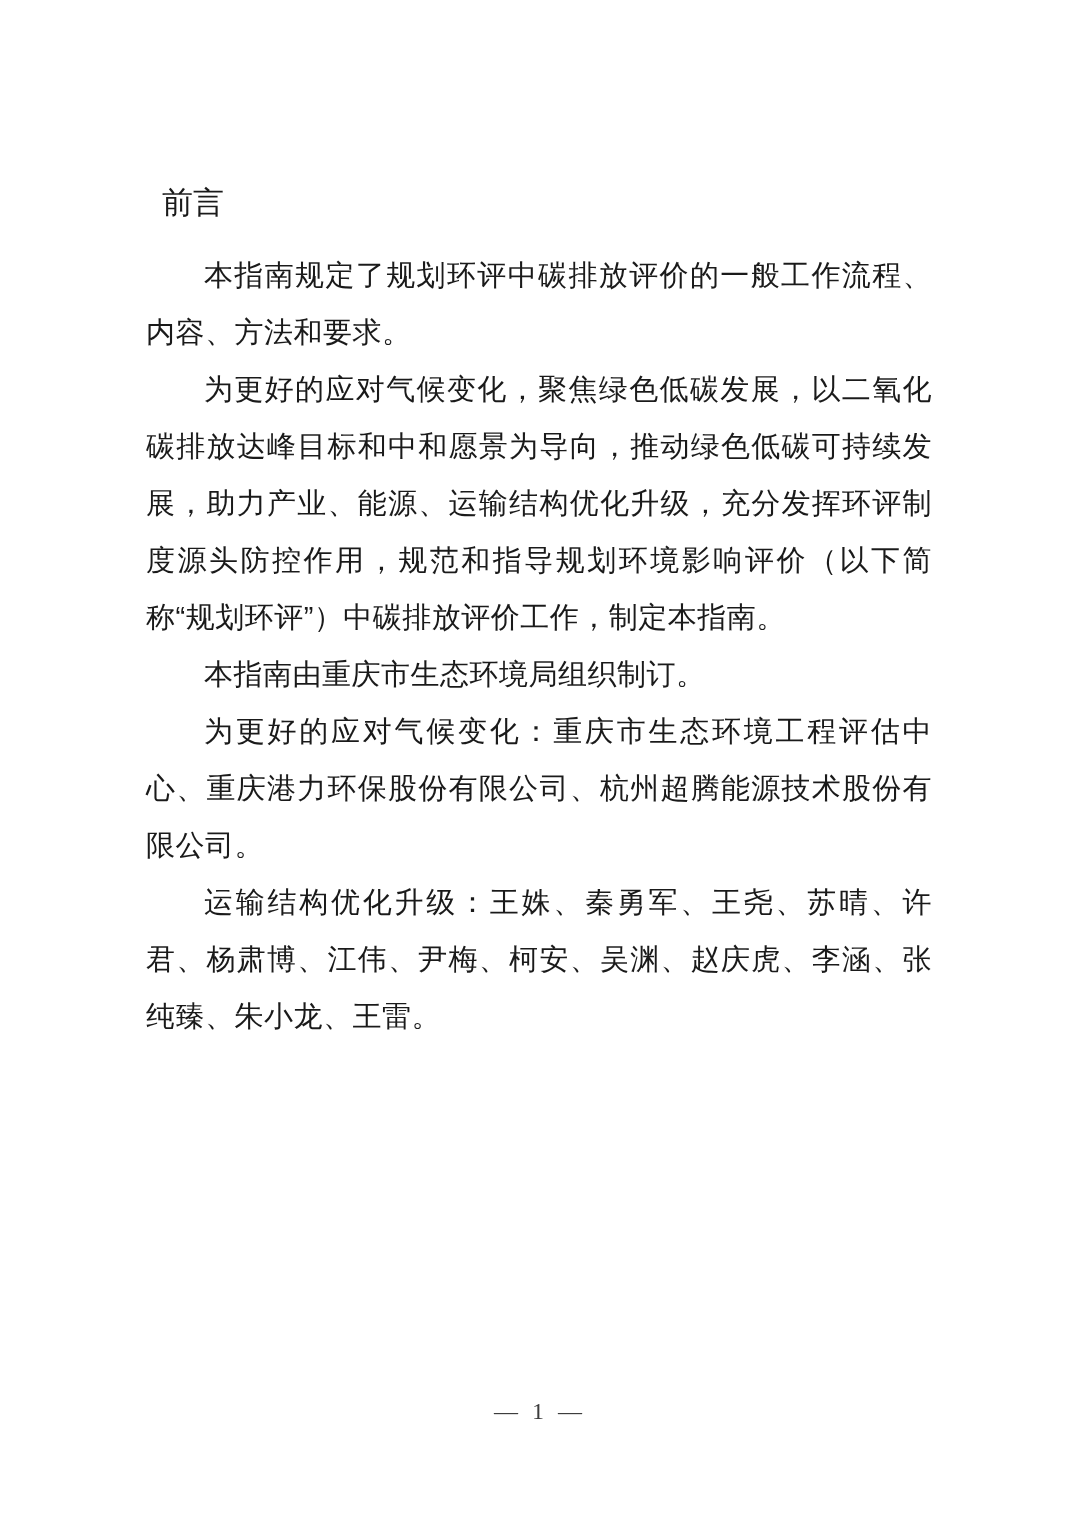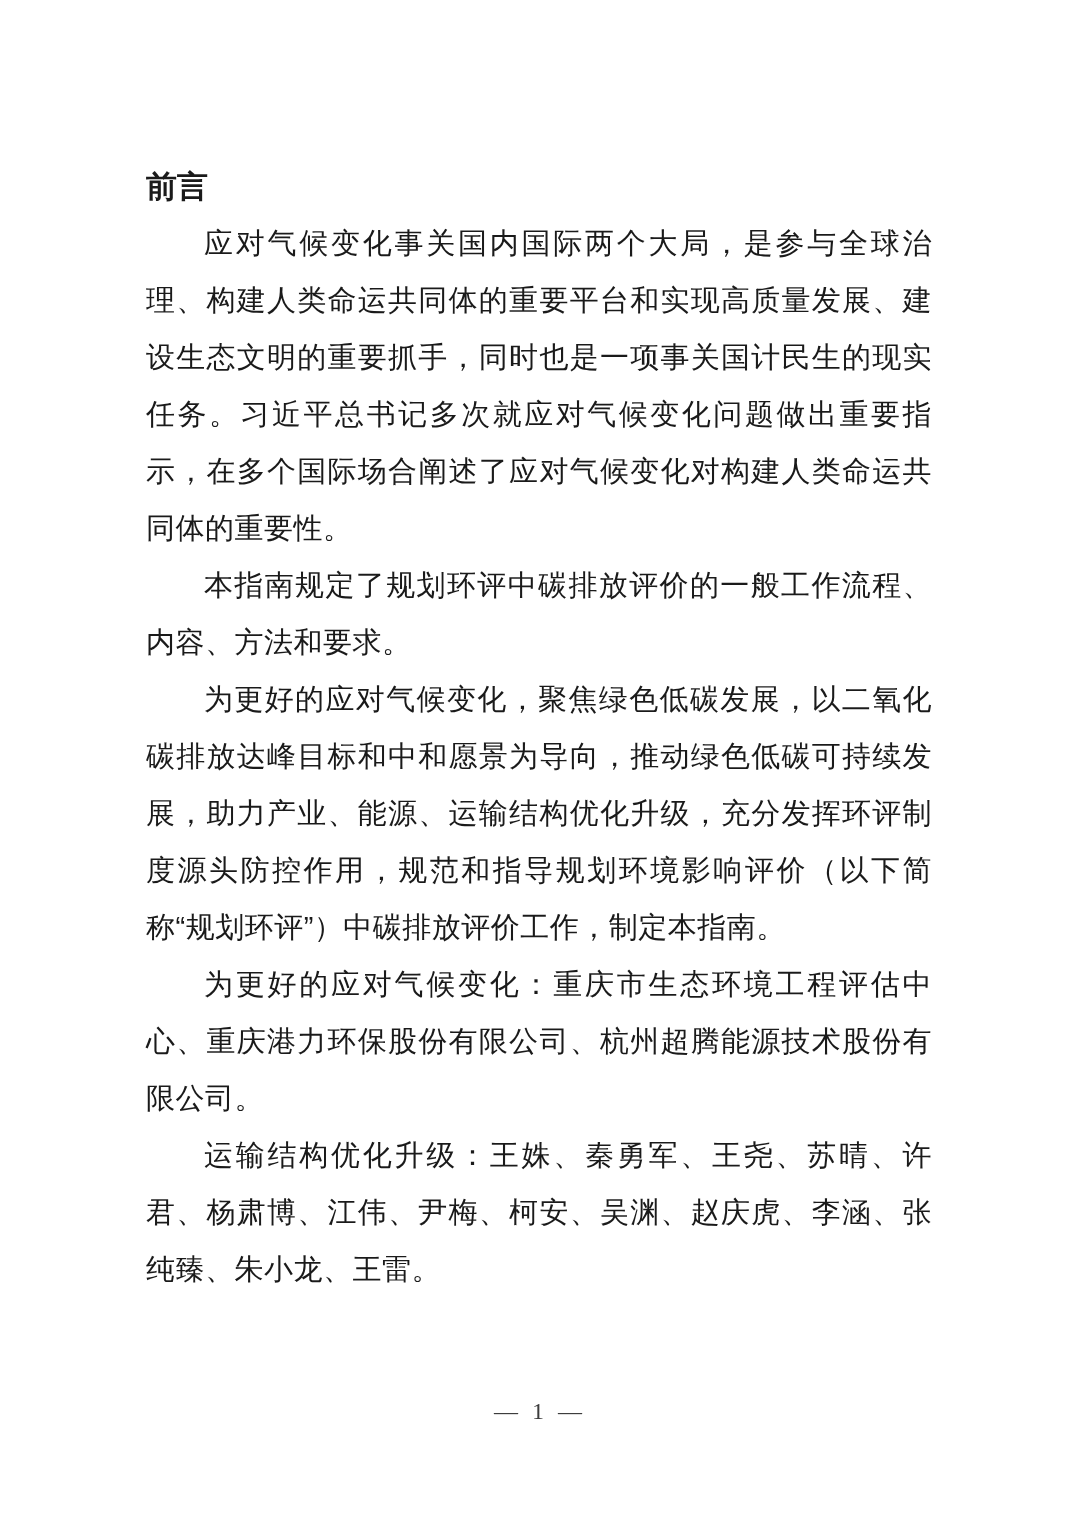--- a/index.html
+++ b/index.html
@@ -18,23 +18,23 @@
     color: #1a1a1a;
   }
   .content {
     position: absolute;
     left: 146px;
     right: 148px;
     top: 158px;
   }
   .doc-title {
     font-size: 31px;
-    font-weight: 700;
+    font-weight: 400;
     line-height: 57px;
-    margin: 0;
+    margin: 16px;
     text-align: left;
   }
   .doc-paragraph {
     font-size: 29px;
     font-weight: 500;
     line-height: 57px;
     margin: 0;
     text-indent: 2em;
     text-align: justify;
     letter-spacing: 0.5px;
@@ -52,23 +52,23 @@
     color: #3d3d3d;
     letter-spacing: 4px;
   }
 </style>
 </head>
 <body>
 
 <div class="page">
   <div class="content">
     <h1 class="doc-title">前言</h1>
-    <p class="doc-paragraph">应对气候变化事关国内国际两个大局，是参与全球治理、构建人类命运共同体的重要平台和实现高质量发展、建设生态文明的重要抓手，同时也是一项事关国计民生的现实任务。习近平总书记多次就应对气候变化问题做出重要指示，在多个国际场合阐述了应对气候变化对构建人类命运共同体的重要性。</p>
     <p class="doc-paragraph">本指南规定了规划环评中碳排放评价的一般工作流程、内容、方法和要求。</p>
     <p class="doc-paragraph">为更好的应对气候变化，聚焦绿色低碳发展，以二氧化碳排放达峰目标和中和愿景为导向，推动绿色低碳可持续发展，助力产业、能源、运输结构优化升级，充分发挥环评制度源头防控作用，规范和指导规划环境影响评价（以下简称“规划环评”）中碳排放评价工作，制定本指南。</p>
+    <p class="doc-paragraph">本指南由重庆市生态环境局组织制订。</p>
     <p class="doc-paragraph">为更好的应对气候变化：重庆市生态环境工程评估中心、重庆港力环保股份有限公司、杭州超腾能源技术股份有限公司。</p>
     <p class="doc-paragraph">运输结构优化升级：王姝、秦勇军、王尧、苏晴、许君、杨肃博、江伟、尹梅、柯安、吴渊、赵庆虎、李涵、张纯臻、朱小龙、王雷。</p>
   </div>
 
   <div class="footer">
     <span class="page-number">—  1  —</span>
   </div>
 </div>
 
 </body></html>

